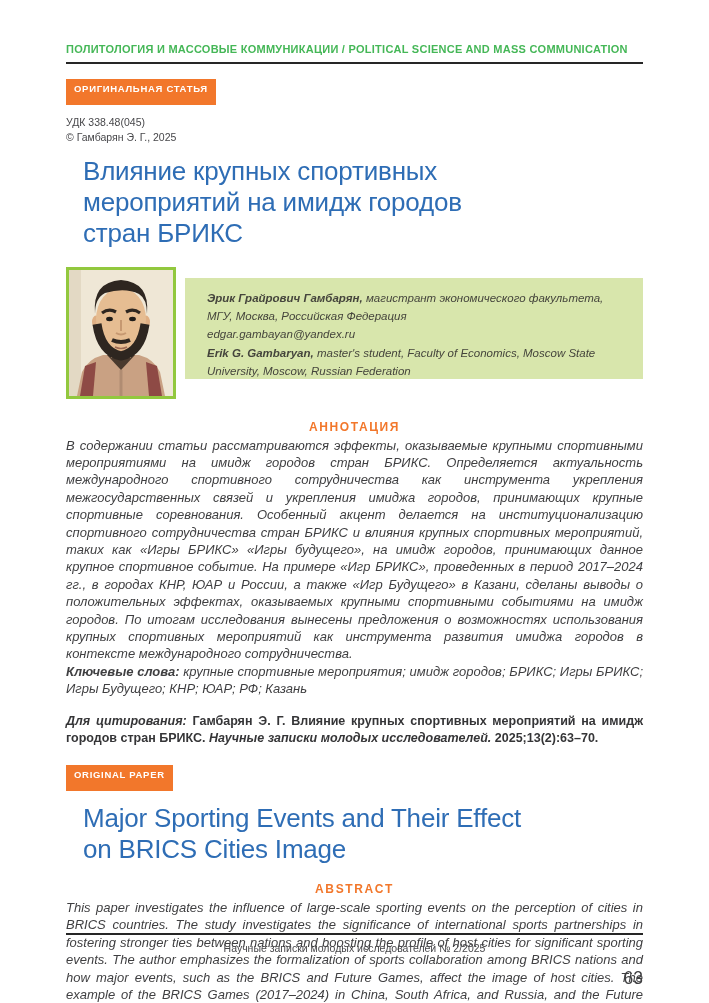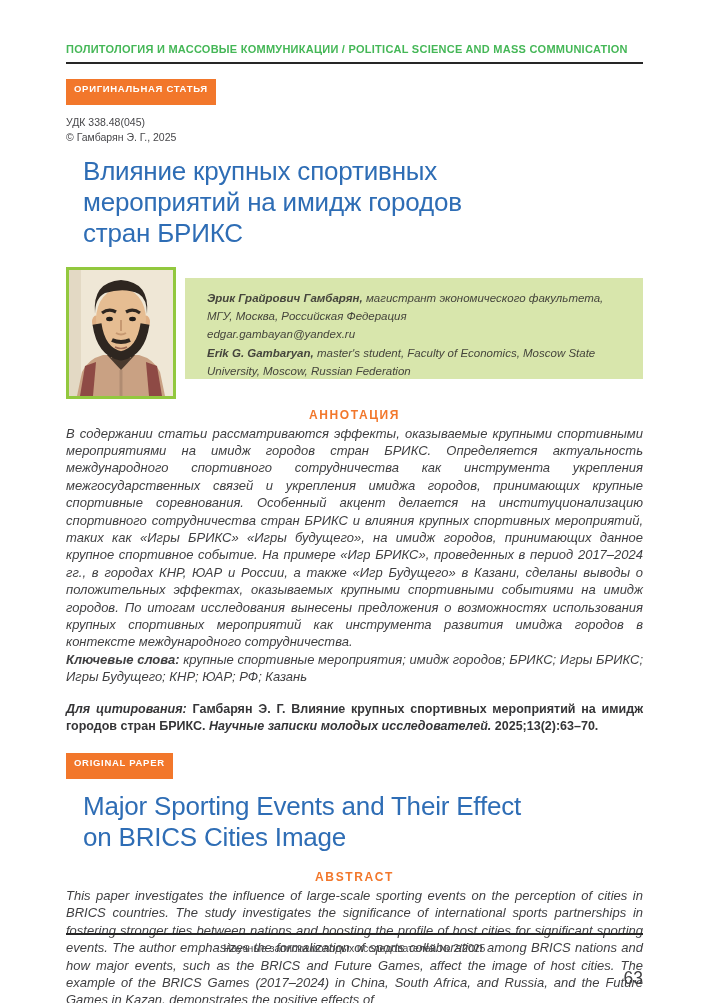--- a/index.html
+++ b/index.html
@@ -67,21 +67,21 @@
   .affil-panel p { margin: 0; font-size: 11.5px; font-style: italic; line-height: 18.4px; color: #45453c; }
   .bi { font-weight: bold; }
 
   .sec-head {
     text-align: center;
     color: var(--accent-orange);
     font-weight: bold;
     font-size: 12px;
     letter-spacing: 1.6px;
   }
-  .sec-head-ru { margin-top: 5px; }
+  .sec-head-ru { margin-top: 17px; }
   .sec-head-en { margin-top: 10px; }
 
   .body-par {
     margin: 3px 0 0 0;
     font-size: 13px;
     font-style: italic;
     line-height: 17.4px;
     text-align: justify;
     color: #3f3f41;
   }

